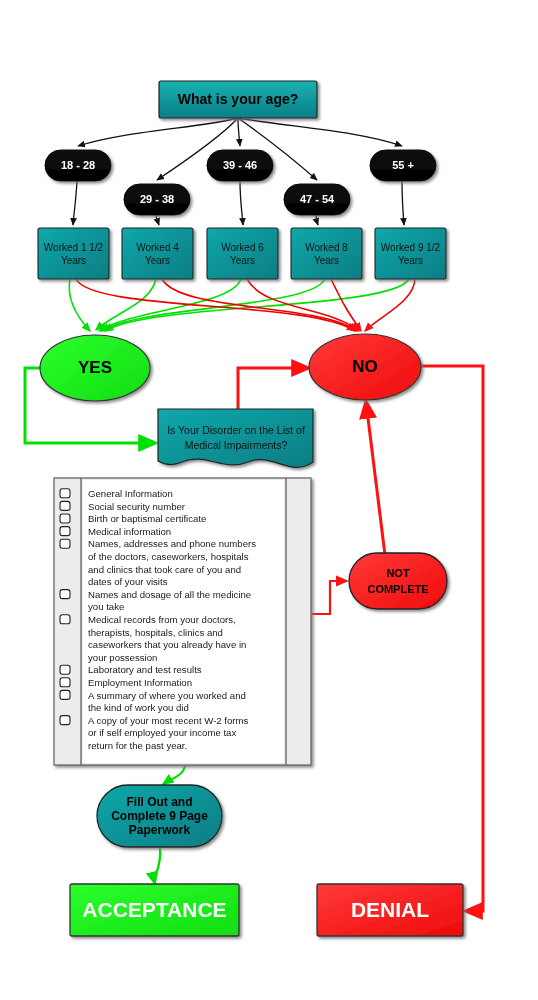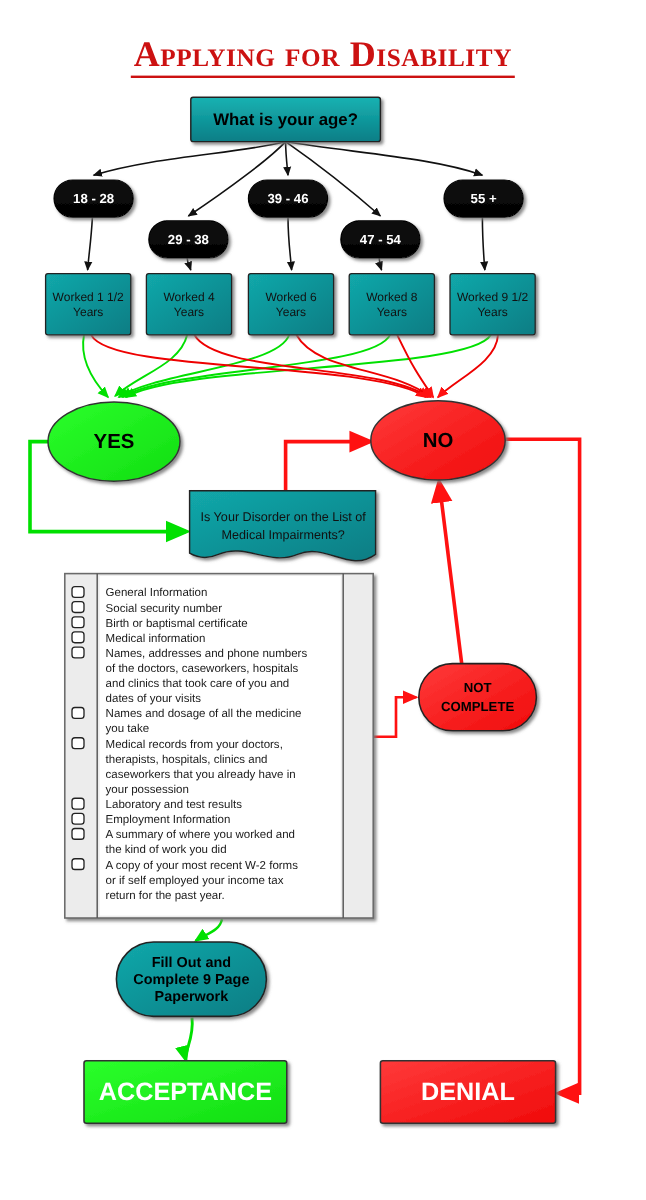--- a/index.html
+++ b/index.html
@@ -41,23 +41,20 @@
   .listtext{
     font-family:"Liberation Sans", sans-serif;
     font-size:9.6px;fill:#1a1a1a;
   }
 </style>
 </head>
 <body>
 
 <div id="stage">
 
-  <div class="title-wrap">
-    <span class="title">Applying for Disability</span>
-  </div>
 
   <svg class="flow" viewBox="0 0 538 1000">
     <defs>
       <linearGradient id="tealgrad" x1="0" y1="0" x2="0" y2="1">
         <stop offset="0%" stop-color="#16B2B2"></stop>
         <stop offset="100%" stop-color="#0B7E86"></stop>
       </linearGradient>
       <linearGradient id="tealgrad2" x1="0" y1="0" x2="1" y2="1">
         <stop offset="0%" stop-color="#12A8AA"></stop>
         <stop offset="100%" stop-color="#0C7D84"></stop>

